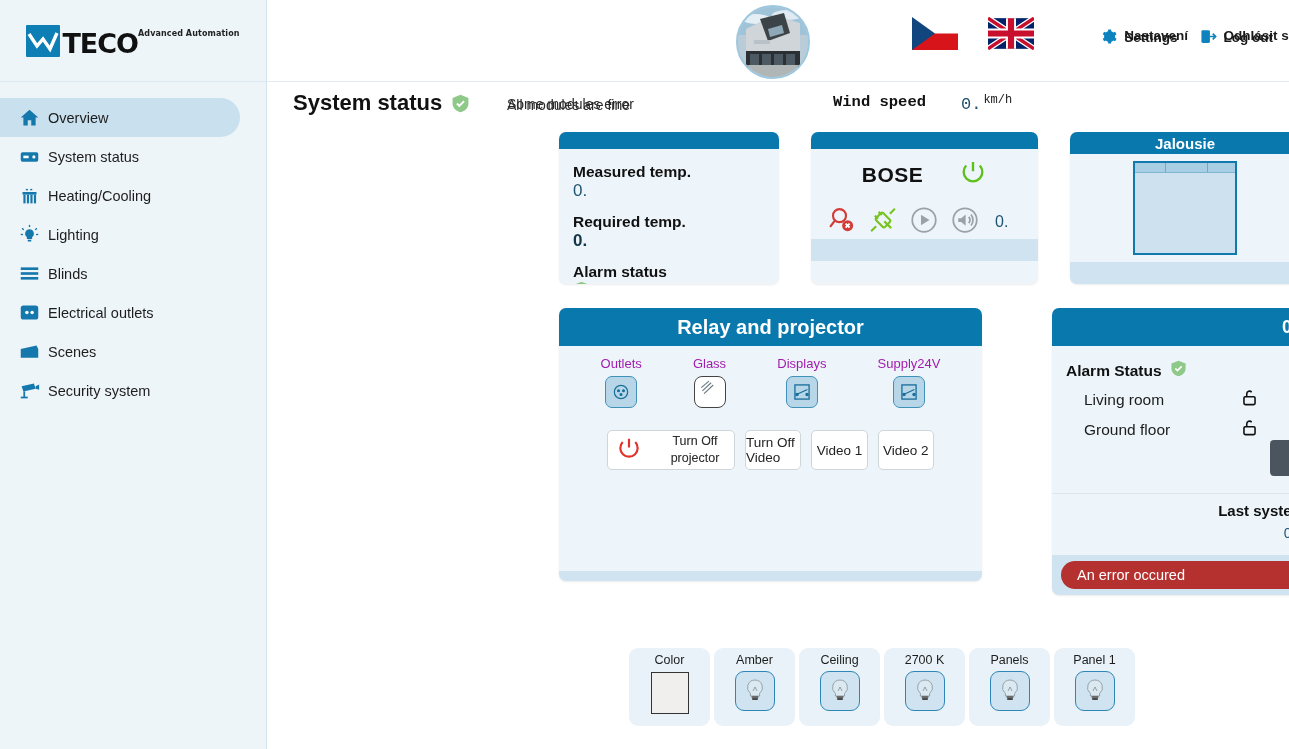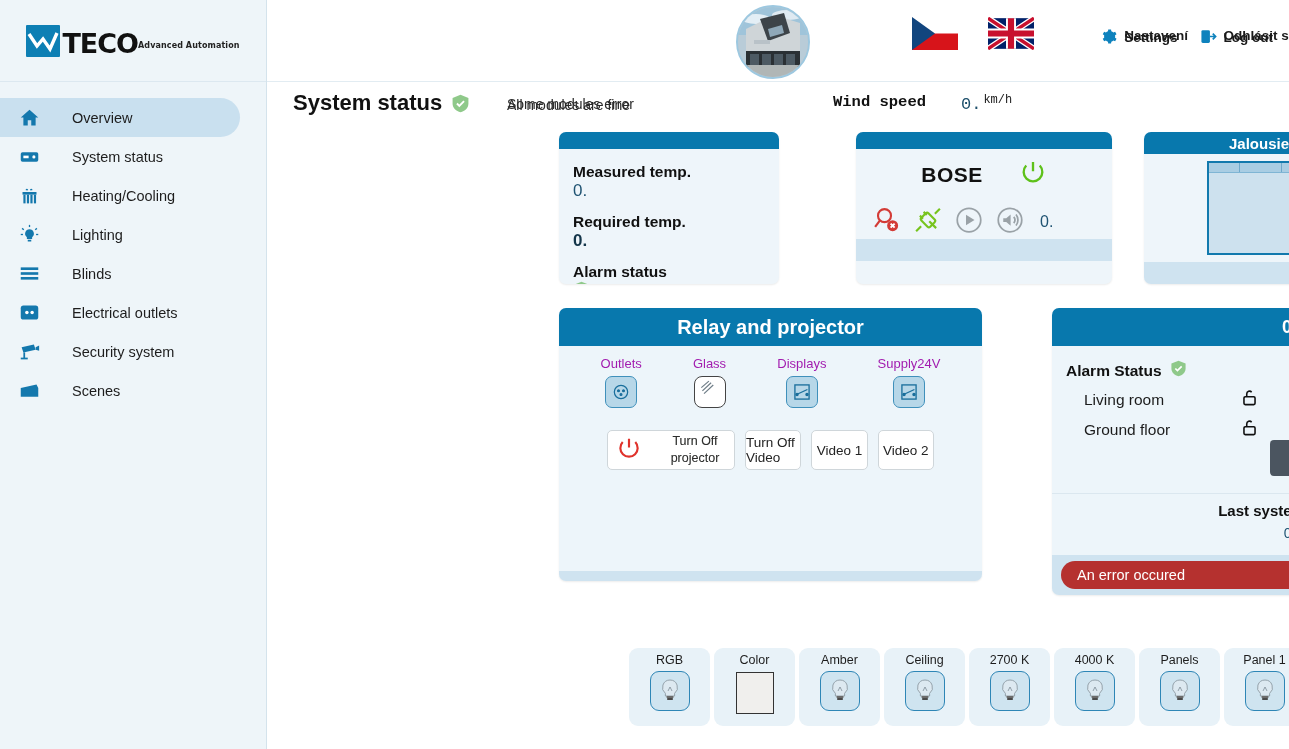--- a/index.html
+++ b/index.html
@@ -33,26 +33,26 @@
     position:relative; overflow:hidden; border-radius:1px;
   }
   .logo-mark svg { position:absolute; left:0; top:0; }
   .logo-text { display:flex; flex-direction:row; line-height:1; }
   .logo-word {
     font-size:27px; font-weight:bold; letter-spacing:-1px;
     color:#111; font-family:"DejaVu Sans", sans-serif;
   }
   .logo-sub {
     font-size:8px; font-weight:bold; color:#222; letter-spacing:0.1px;
-    margin-top:12px; font-family:"DejaVu Sans", sans-serif;
+    margin-top:0; font-family:"DejaVu Sans", sans-serif;
   }
 
   .nav { padding-top:16px; }
   .nav-item {
-    display:flex; align-items:center; gap:32px;
+    display:flex; align-items:center; gap:8px;
     height:39px; padding-left:18px; margin-right:26px;
     border-radius:0 20px 20px 0;
     cursor:pointer;
   }
   .nav-item.active { background:#c9e0ef; }
   .nav-label { font-size:14.5px; color:#1d1d1d; }
   .nav-icon { width:22px; height:22px; display:flex; align-items:center; justify-content:center; color:#1478ad; }
 
   
   .main { flex:1; height:749px; position:relative; background:#fff; }
@@ -103,21 +103,21 @@
   .row1 { position:absolute; left:292px; top:132px; display:flex; gap:32px; }
   .c-temp { width:220px; height:152px; }
   .c-temp .card-head { height:17px; }
   .c-temp .body { padding:14px 0 0 14px; }
   .trow { display:flex; align-items:baseline; margin-bottom:12px;flex-direction:column; }
   .trow .k { font-size:15.5px; font-weight:bold; color:#111; width:125px; }
   .trow .v { font-size:17px; color:#1f5372; }
   .trow .v.b { font-weight:bold; color:#14364a; }
   .c-temp .card-foot { height:22px; }
 
-  .c-bose { width:256px; height:152px;margin-left:45px; }
+  .c-bose { width:227px; height:152px; }
   .c-bose .card-head { height:17px; }
   .c-bose .body { padding:10px 16px 0 16px; }
   .bose-top { display:flex; align-items:center; justify-content:center; gap:36px; }
   .bose-name { font-size:21px; font-weight:bold; letter-spacing:0.5px; color:#111; }
   .bose-icons { display:flex; align-items:center; gap:11px; margin-top:14px; }
   .bose-icons .num { font-size:16px; color:#1f5372; margin-left:4px; }
   .c-bose .card-foot { height:22px; }
 
   .c-jal, .c-blind { width:230px; height:152px; }
   .c-jal .card-head, .c-blind .card-head { height:22px; font-size:15px; }
@@ -271,35 +271,35 @@
               <rect x="2" y="4" width="20" height="16" rx="3" fill="#1478ad"></rect>
               <circle cx="9" cy="12" r="2" fill="#fff"></circle>
               <circle cx="15" cy="12" r="2" fill="#fff"></circle>
             </svg>
         </span>
         <span class="nav-label">Electrical outlets</span>
       </div>
       <div class="nav-item">
         <span class="nav-icon">
           <svg width="21" height="21" viewBox="0 0 24 24" fill="#1478ad">
+              <path d="M2 9 L20 5 L22 9 L22 19 L2 19 z"></path>
+            </svg>
+        </span>
+        <span class="nav-label">Scenes</span>
+      </div>
+      <div class="nav-item">
+        <span class="nav-icon">
+          <svg width="21" height="21" viewBox="0 0 24 24" fill="#1478ad">
               <path d="M3 7 L17 4 L19 10 L5 13 z"></path>
               <path d="M19 7 L23 5 L23 11 L19 10 z"></path>
               <rect x="5" y="13" width="2" height="7"></rect>
               <rect x="2" y="19" width="8" height="2"></rect>
             </svg>
         </span>
         <span class="nav-label">Security system</span>
-      </div>
-      <div class="nav-item">
-        <span class="nav-icon">
-          <svg width="21" height="21" viewBox="0 0 24 24" fill="#1478ad">
-              <path d="M2 9 L20 5 L22 9 L22 19 L2 19 z"></path>
-            </svg>
-        </span>
-        <span class="nav-label">Scenes</span>
       </div>
     </nav>
   </aside>
 
   <section class="main">
 
     <div class="topbar">
       <div class="avatar">
         <svg width="70" height="70" viewBox="0 0 70 70">
           <rect width="70" height="70" fill="#b9ccd8"></rect>
@@ -596,31 +596,20 @@
       </div>
 
       <div class="card-foot">
         <span class="err-pill">An error occured</span>
 
       </div>
     </div>
 
     <div class="lights">
 
-      <div class="light-tile">
-        <span class="lbl">RGB</span>
-        <span class="bulb-tile">
-          <svg width="24" height="26" viewBox="0 0 24 26">
-              <path d="M12 2 a7.5 7.5 0 0 1 4.6 13.4 V18 h-9.2 v-2.6 A7.5 7.5 0 0 1 12 2z" fill="#dde9f1" stroke="#8c9aa3" stroke-width=".9"></path>
-              <rect x="8.6" y="18" width="6.8" height="2" fill="#6b6b6b"></rect>
-              <rect x="9.2" y="20" width="5.6" height="2" fill="#4a4a4a"></rect>
-              <path d="M10 13 l2-4 2 4" stroke="#7e8c95" stroke-width=".8" fill="none"></path>
-            </svg>
-        </span>
-      </div>
 
       <div class="light-tile">
         <span class="lbl">Color</span>
         <span class="color-swatch"></span>
       </div>
 
       <div class="light-tile">
         <span class="lbl">Amber</span>
         <span class="bulb-tile">
           <svg width="24" height="26" viewBox="0 0 24 26">
@@ -649,31 +638,20 @@
         <span class="bulb-tile">
           <svg width="24" height="26" viewBox="0 0 24 26">
               <path d="M12 2 a7.5 7.5 0 0 1 4.6 13.4 V18 h-9.2 v-2.6 A7.5 7.5 0 0 1 12 2z" fill="#dde9f1" stroke="#8c9aa3" stroke-width=".9"></path>
               <rect x="8.6" y="18" width="6.8" height="2" fill="#6b6b6b"></rect>
               <rect x="9.2" y="20" width="5.6" height="2" fill="#4a4a4a"></rect>
               <path d="M10 13 l2-4 2 4" stroke="#7e8c95" stroke-width=".8" fill="none"></path>
             </svg>
         </span>
       </div>
 
-      <div class="light-tile">
-        <span class="lbl">4000 K</span>
-        <span class="bulb-tile">
-          <svg width="24" height="26" viewBox="0 0 24 26">
-              <path d="M12 2 a7.5 7.5 0 0 1 4.6 13.4 V18 h-9.2 v-2.6 A7.5 7.5 0 0 1 12 2z" fill="#dde9f1" stroke="#8c9aa3" stroke-width=".9"></path>
-              <rect x="8.6" y="18" width="6.8" height="2" fill="#6b6b6b"></rect>
-              <rect x="9.2" y="20" width="5.6" height="2" fill="#4a4a4a"></rect>
-              <path d="M10 13 l2-4 2 4" stroke="#7e8c95" stroke-width=".8" fill="none"></path>
-            </svg>
-        </span>
-      </div>
 
       <div class="light-tile">
         <span class="lbl">Panels</span>
         <span class="bulb-tile">
           <svg width="24" height="26" viewBox="0 0 24 26">
               <path d="M12 2 a7.5 7.5 0 0 1 4.6 13.4 V18 h-9.2 v-2.6 A7.5 7.5 0 0 1 12 2z" fill="#dde9f1" stroke="#8c9aa3" stroke-width=".9"></path>
               <rect x="8.6" y="18" width="6.8" height="2" fill="#6b6b6b"></rect>
               <rect x="9.2" y="20" width="5.6" height="2" fill="#4a4a4a"></rect>
               <path d="M10 13 l2-4 2 4" stroke="#7e8c95" stroke-width=".8" fill="none"></path>
             </svg>

